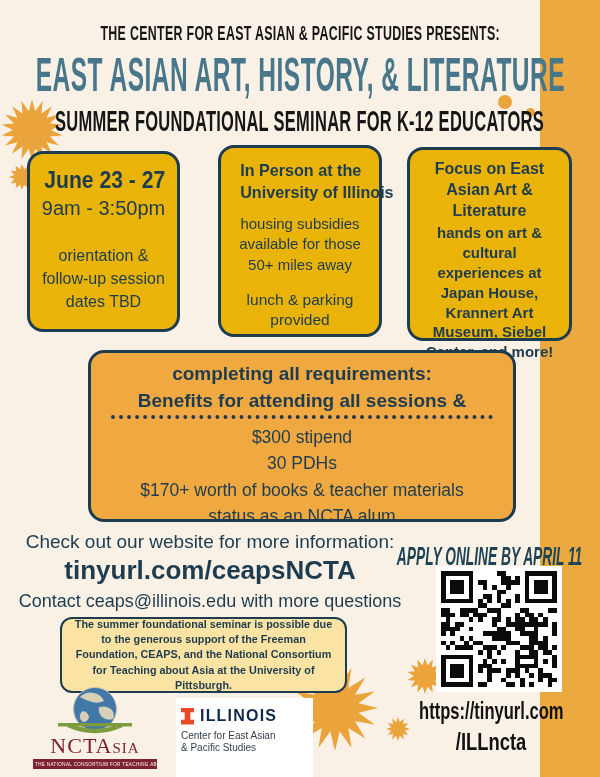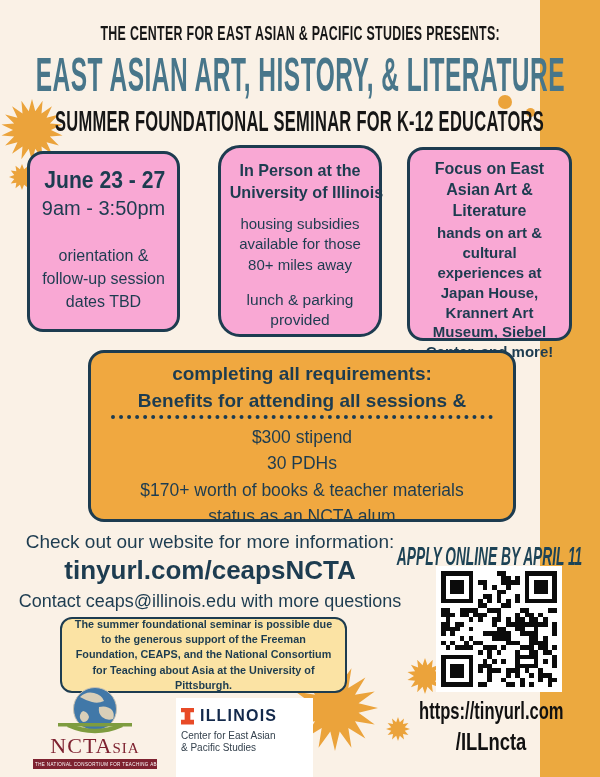--- a/index.html
+++ b/index.html
@@ -8,27 +8,27 @@
   .orange-band{position:absolute;left:540px;top:0;width:60px;height:777px;background:#ECA93F;}
   .hline{position:absolute;left:0;width:600px;display:flex;justify-content:center;white-space:nowrap;}
   .cond{display:inline-block;transform-origin:center;font-weight:700;}
   .presents-line{top:22px;}
   .presents-line .cond{font-size:20px;transform:scaleX(.62);color:#161616;letter-spacing:.5px;}
   .main-title{top:46px;}
   .main-title .cond{font-size:49px;transform:scaleX(.5);color:#48768A;letter-spacing:1px;}
   .subtitle{top:104px;}
   .subtitle .cond{font-size:30px;transform:scaleX(.55);color:#161616;letter-spacing:.5px;}
 
-  .card{position:absolute;background:#f9a8d4;border:3px solid #1D3C50;border-radius:16px;
+  .card{position:absolute;background:#eab308;border:3px solid #1D3C50;border-radius:16px;
         text-align:center;color:#1D3C50;box-sizing:border-box;}
   .card-dates{left:27px;top:151px;width:153px;height:181px;padding:12px 6px 0;}
   .card-dates .h{font-size:24px;font-weight:700;white-space:nowrap;display:inline-block;transform:scaleX(.88);transform-origin:center;}
   .card-dates .time{font-size:20px;margin-top:3px;}
   .card-dates .note{font-size:16px;line-height:1.45;margin-top:24px;}
-  .card-loc{left:218px;top:145px;width:164px;height:192px;padding:12px 5px 0;border-radius:22px;}
+  .card-loc{left:218px;top:145px;width:164px;height:192px;padding:12px 16px 0;}
   .card-loc .h{font-size:17px;font-weight:700;line-height:1.3;}
   .card-loc .h span{display:block;white-space:nowrap;transform:scaleX(.95);transform-origin:center;}
   .card-loc .d1{font-size:15px;line-height:1.35;margin-top:10px;}
   .card-loc .d2{font-size:15.5px;line-height:1.3;margin-top:15px;}
   .card-focus{left:407px;top:147px;width:165px;height:194px;padding:9px 7px 0;}
   .card-focus .h{font-size:16px;font-weight:700;line-height:1.3;}
   .card-focus .d{font-size:15px;line-height:1.32;margin-top:2px;font-weight:bold;}
 
   .benefits{position:absolute;left:88px;top:350px;width:428px;height:172px;background:#F0A840;
             border:3px solid #1D3C50;border-radius:16px;box-sizing:border-box;text-align:center;padding-top:8px;}
@@ -118,21 +118,21 @@
     <div class="h">June 23 - 27</div>
     <div class="time">9am - 3:50pm</div>
     <div class="note">orientation &amp; follow-up session dates TBD</div>
   </div>
 
   <div class="card card-loc">
     <div class="h">
       <span>In Person at the</span>
       <span>University of Illinois</span>
     </div>
-    <div class="d1">housing subsidies available for those 80+ miles away</div>
+    <div class="d1">housing subsidies available for those 50+ miles away</div>
     <div class="d2">lunch &amp; parking provided</div>
   </div>
 
   <div class="card card-focus">
     <div class="h">Focus on East Asian Art &amp; Literature</div>
     <div class="d">hands on art &amp; cultural experiences at Japan House, Krannert Art Museum, Siebel Center, and more!</div>
   </div>
 
   <div class="benefits">
     <div class="t">

